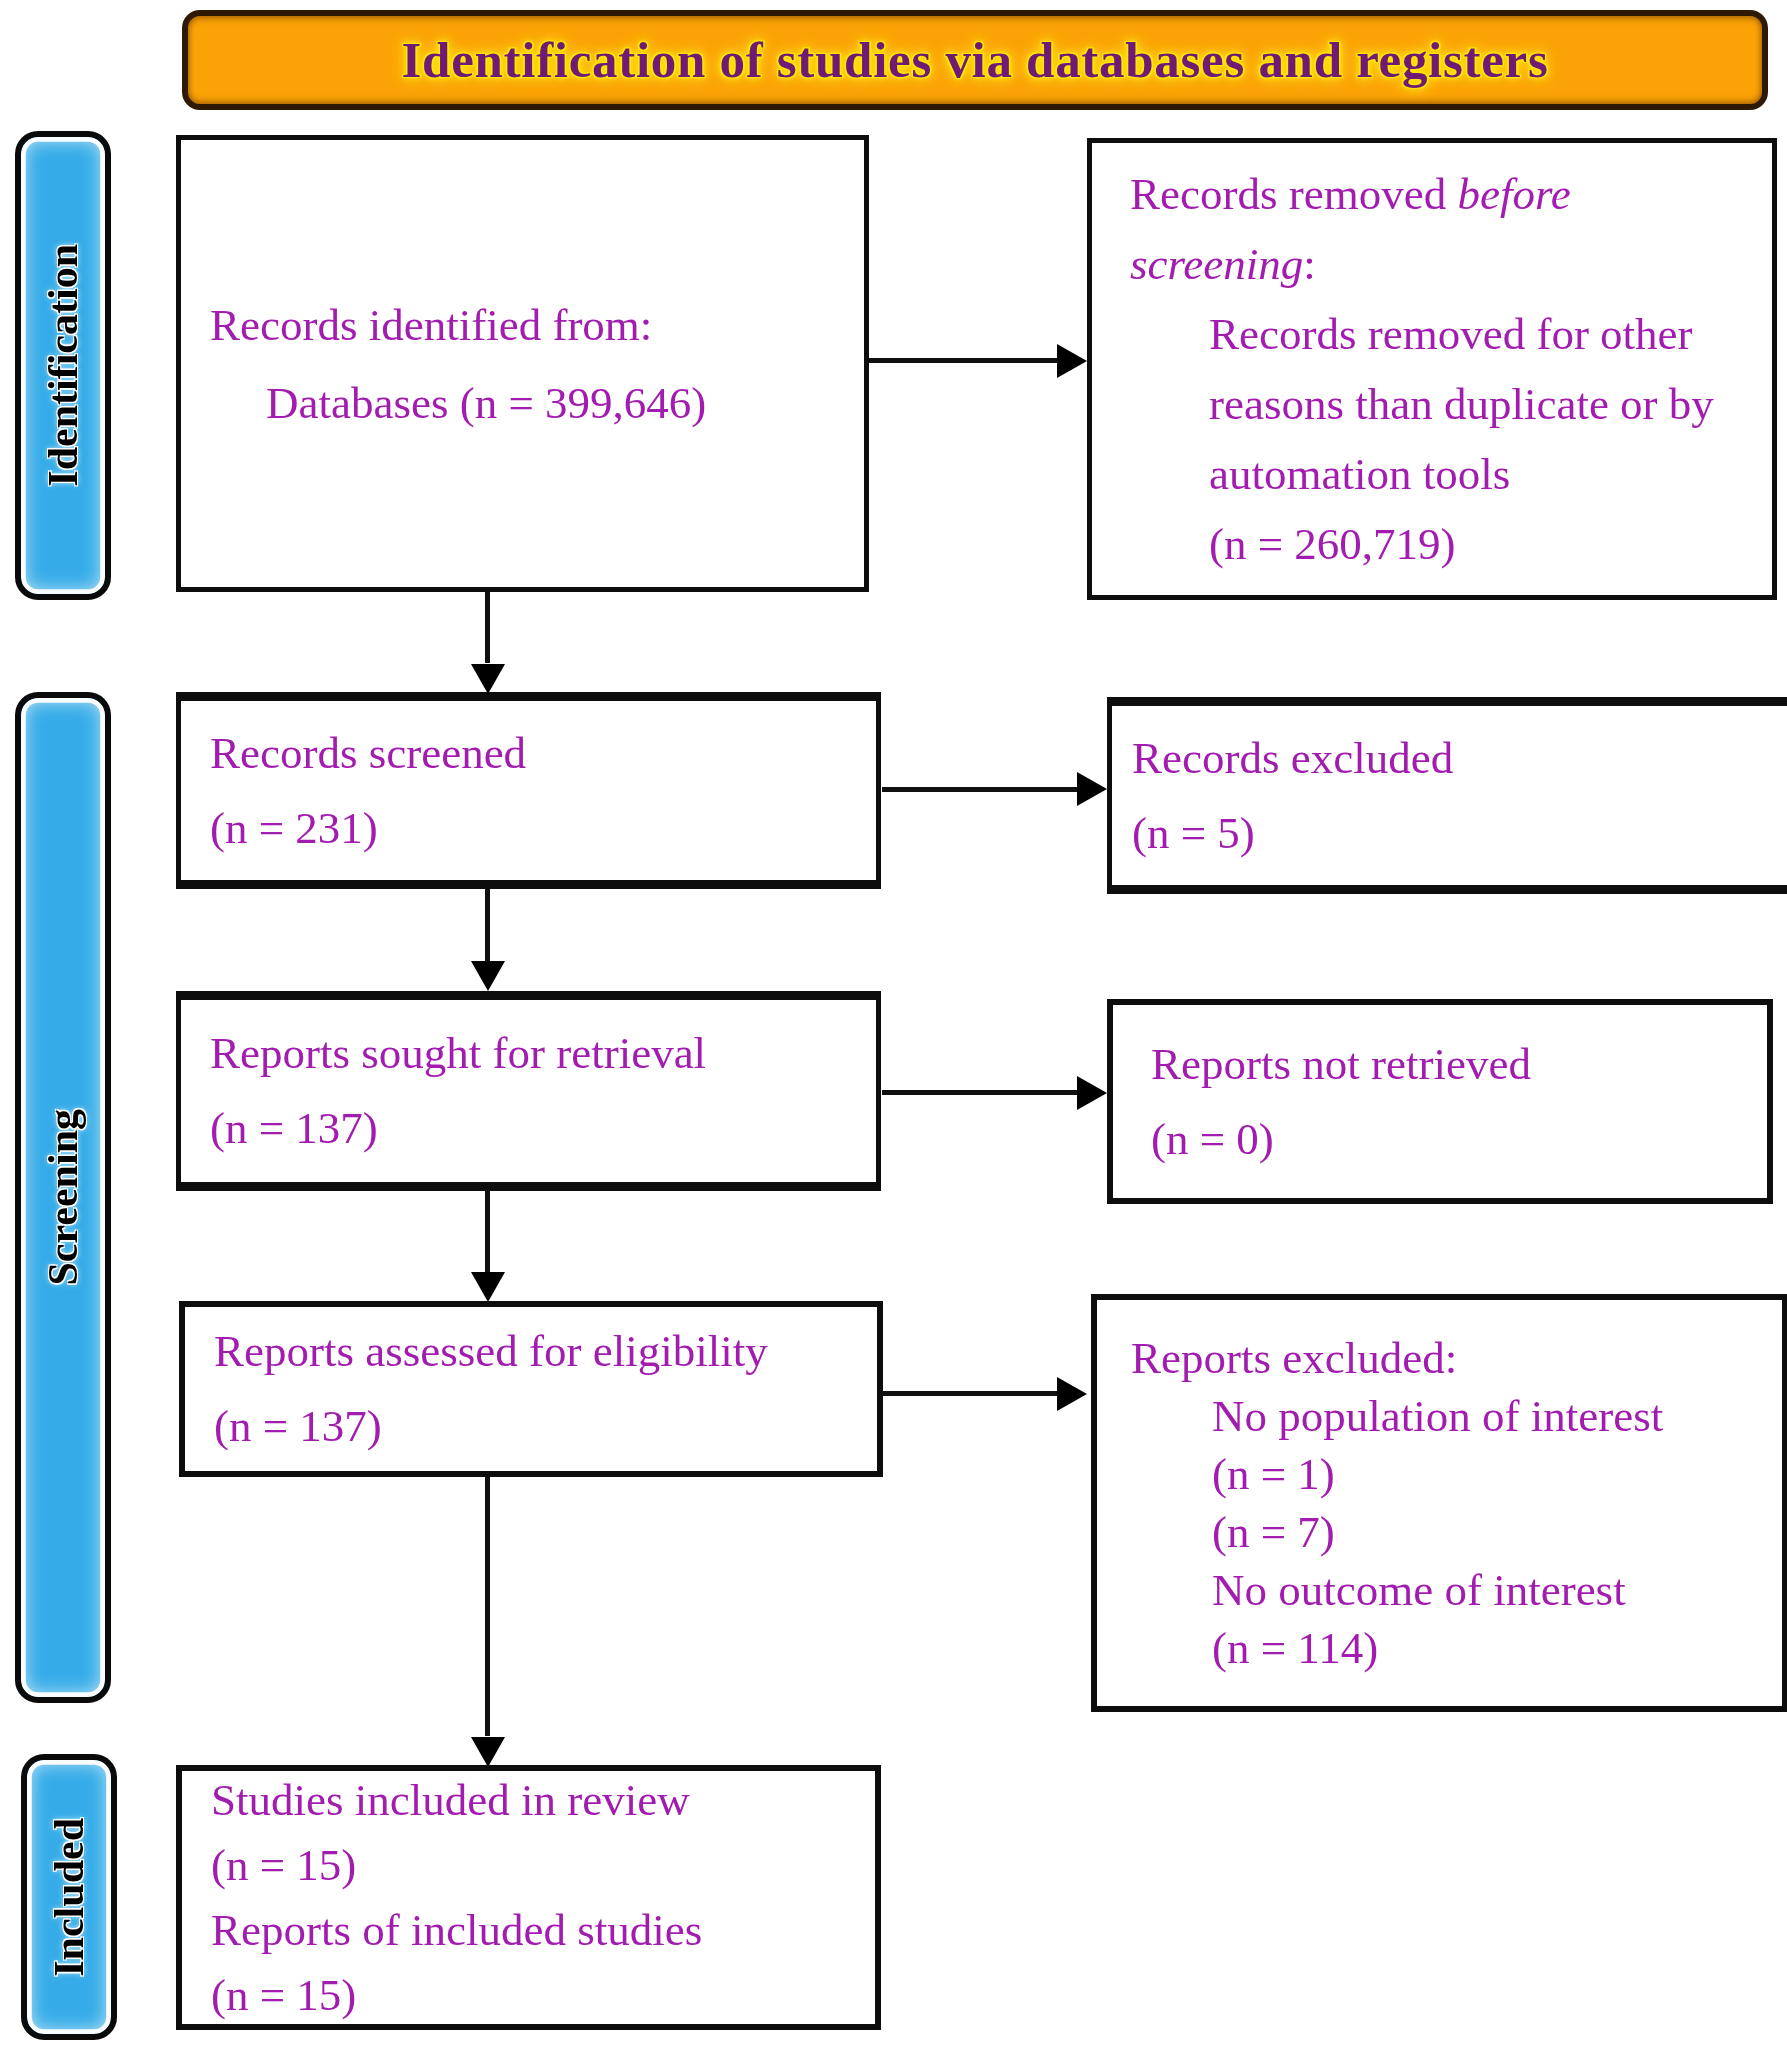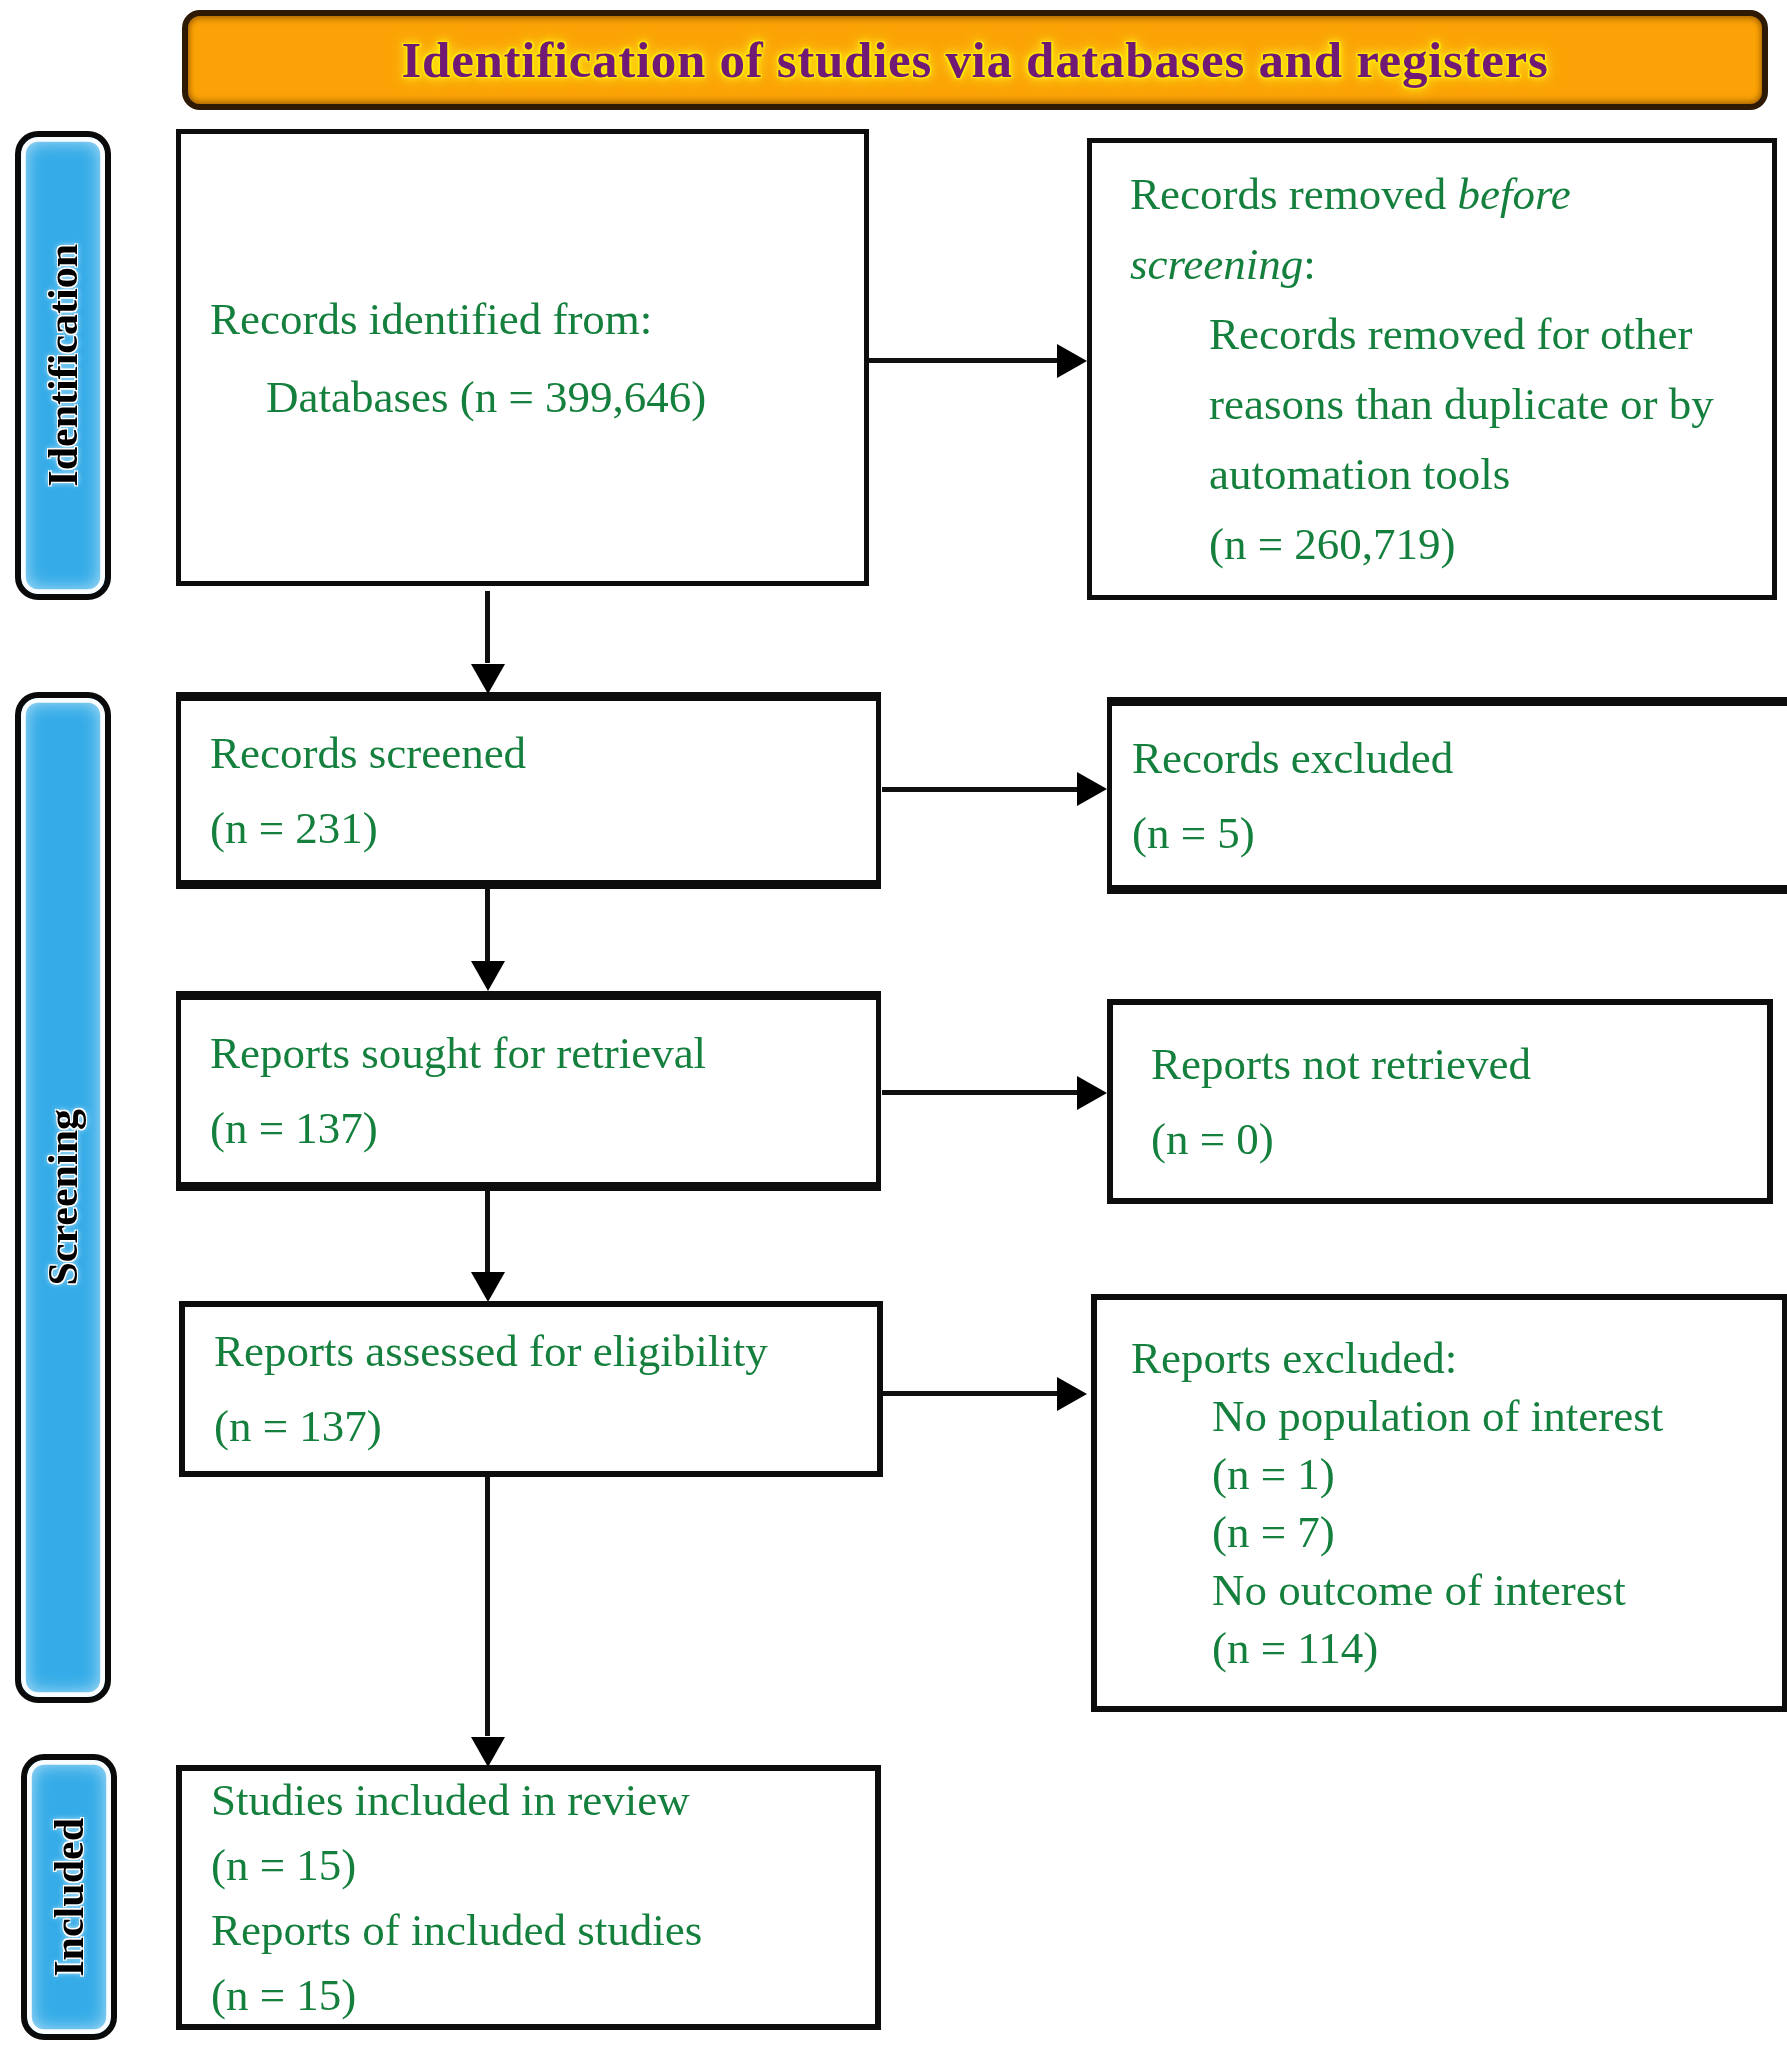--- a/index.html
+++ b/index.html
@@ -55,29 +55,29 @@
   #stage-screening     {left:15px; top:692px; width:96px; height:1011px;}
   #stage-included      {left:20.5px; top:1754px; width:96px; height:286px;}
 
   
   .bx{
     position:absolute;
     box-sizing:border-box;
     background:#fff;
     border:5.5px solid #0d0d0d;
     display:flex; flex-direction:column; justify-content:center;
-    font-size:45px; color:#15803d;
+    font-size:45px; color:#a21caf;
     padding-left:29px; padding-right:11px;
   }
   .bx .ln{line-height:75px; white-space:nowrap;}
   .bx .ln.ind{padding-left:68px;}
   .it{font-style:italic;}
   .thick-tb{border-top-width:9.6px; border-bottom-width:9.6px;}
 
-  #b1{left:176px;  top:129px;  width:693px; height:457px;}
+  #b1{left:176px;  top:135px;  width:693px; height:457px;}
   #b1 .ln{line-height:78px;}
   #b1 .ind{padding-left:56px;}
 
   #b2{left:1087px; top:138px;  width:690px; height:462px; padding-left:38px;}
   #b2 .ln{line-height:70px;}
   #b2 .ind{padding-left:79px;}
 
   #b3{left:176px;  top:692px; width:705px; height:197px;}
   #b4{left:1107px; top:697px; width:757px;  height:197px; padding-left:20px;}
   #b5{left:176px;  top:991px; width:705px; height:200px;}

